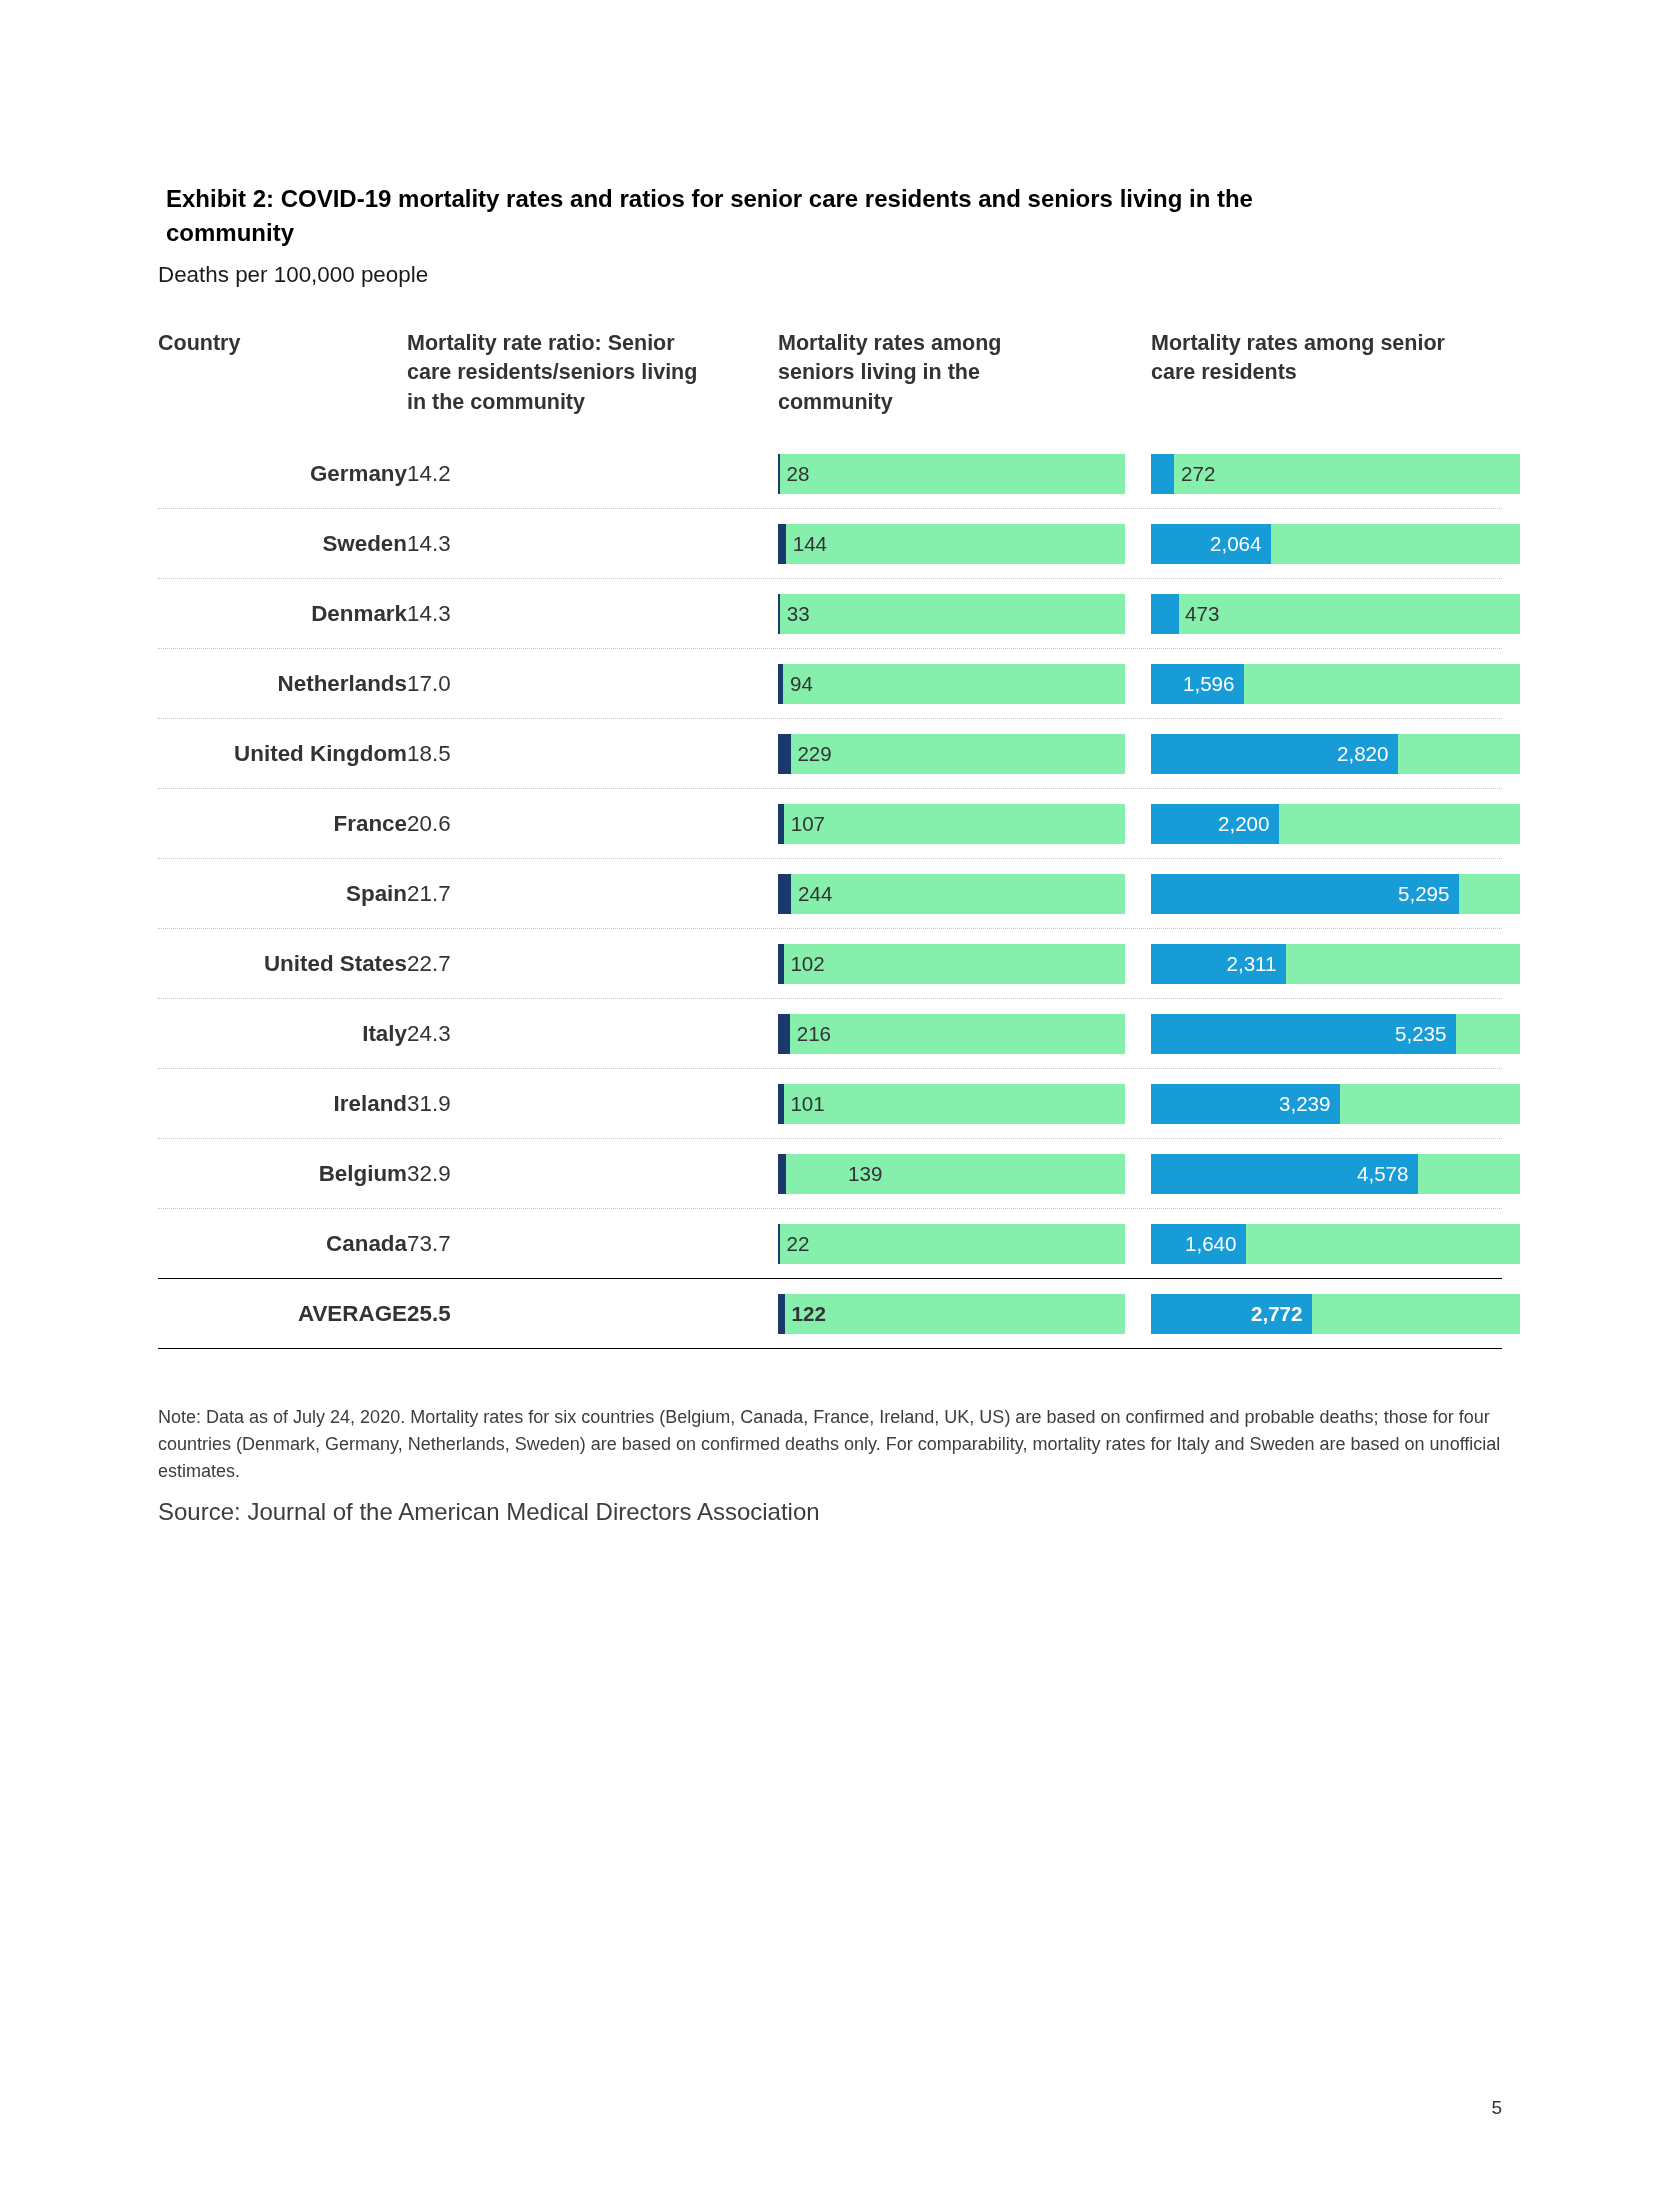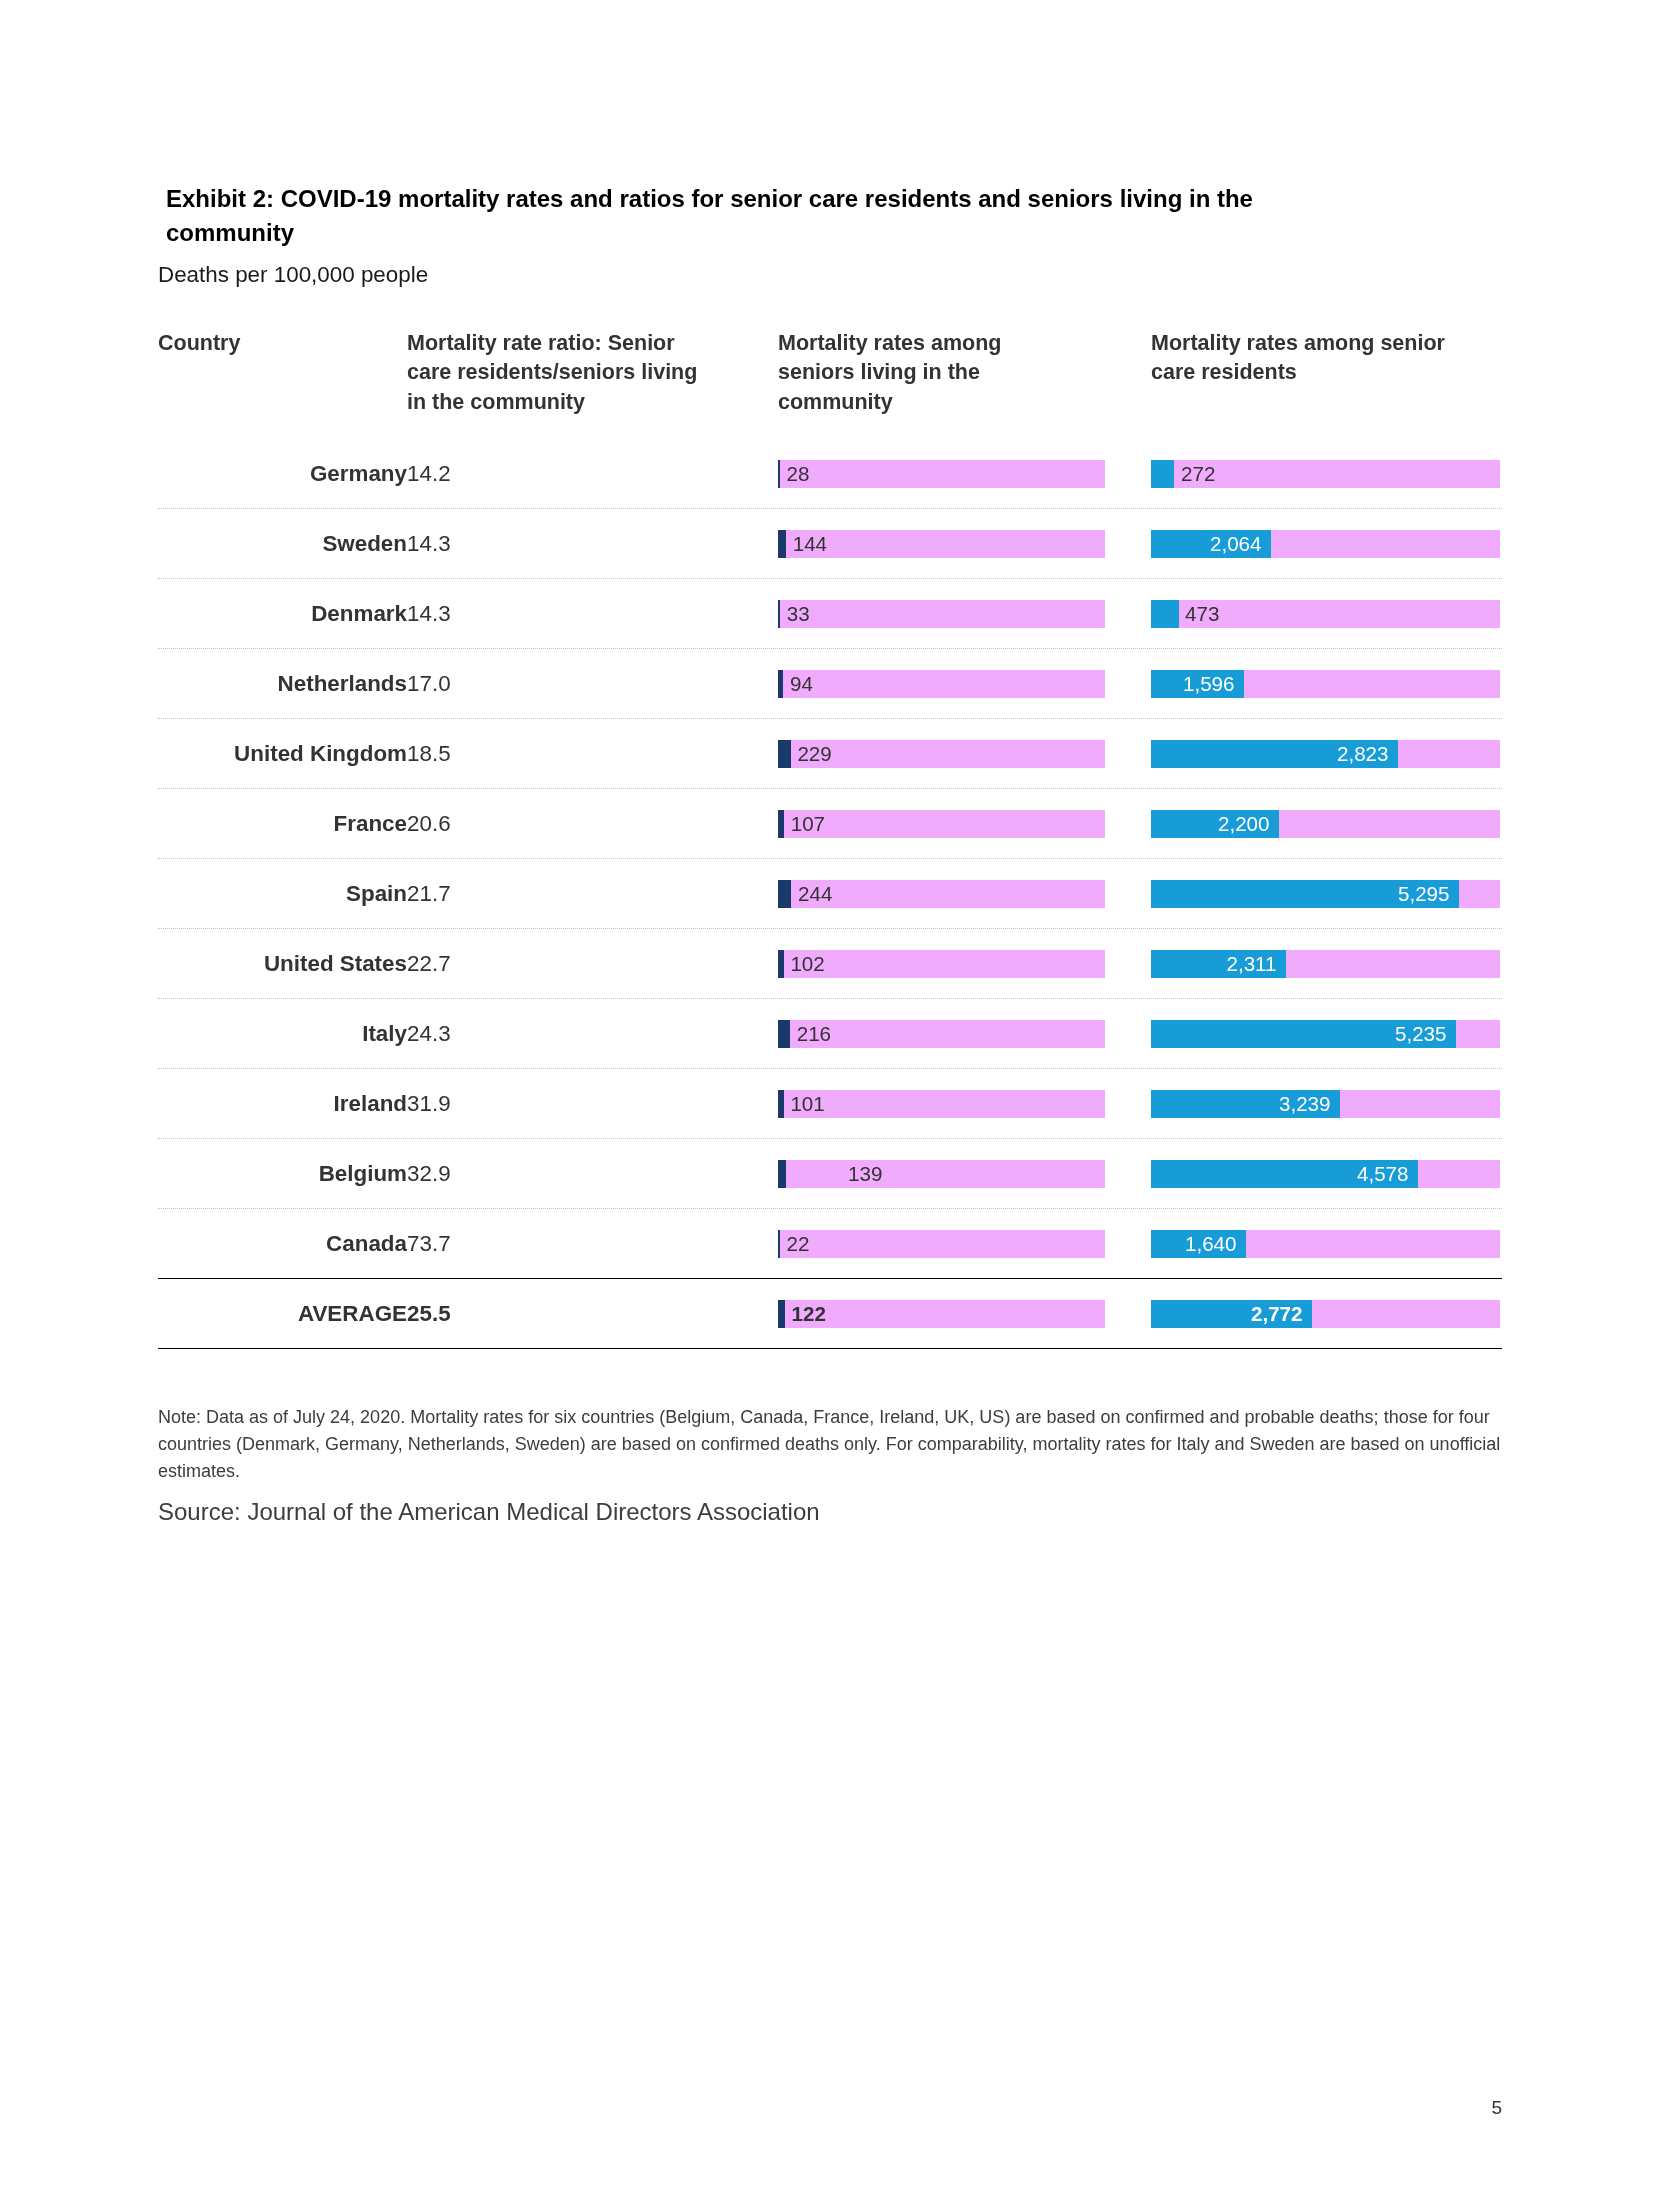--- a/index.html
+++ b/index.html
@@ -17,21 +17,21 @@
   .thead .h4{max-width:337px;}
 
   .row{height:69px;align-items:center;border-bottom:0.9px dotted #c6c6c6;}
   .row.solid-bottom{border-bottom:1.7px solid #000;}
   .row.avg{border-bottom:1.7px solid #000;}
   .row.avg .country,.row.avg .ratio,.row.avg .bar-label{font-weight:700;}
 
   .country{font-size:22.4px;font-weight:700;color:#333;text-align:right;}
   .ratio{font-size:22.4px;color:#333;}
 
-  .track{position:relative;height:28px;background:#f0abfc;}
+  .track{position:relative;height:40px;background:#86efac;padding-left:20px;}
   .track.community{width:327px;}
   .track.senior{width:349px;}
   .bar{position:absolute;left:0;top:0;height:100%;}
   .bar.navy{background:#1a3a6b;}
   .bar.blue{background:#189cd8;display:flex;align-items:center;justify-content:flex-end;}
   .bar-label{font-size:20.6px;color:#333;white-space:nowrap;}
   .bar-label.outside{position:absolute;top:50%;transform:translateY(-50%);}
   .bar-label.inside{color:#fff;padding-right:9.5px;}
 
   .note{font-size:18px;color:#3d3d3d;line-height:1.48;margin:55px 0 0 0;max-width:1347px;}
@@ -132,21 +132,21 @@
     <div class="ratio">18.5</div>
     <div>
       <div class="track community">
         <div class="bar navy" style="width: 12.5px;"></div>
         <span class="bar-label outside" style="left: 19.4px;">229</span>
       </div>
     </div>
     <div>
       <div class="track senior">
         <div class="bar blue" style="width: 247px;">
-          <span class="bar-label inside">2,823</span>
+          <span class="bar-label inside">2,820</span>
         </div>
 
       </div>
     </div>
   </div>
         <div class="grid row">
     <div class="country">France</div>
     <div class="ratio">20.6</div>
     <div>
       <div class="track community">

